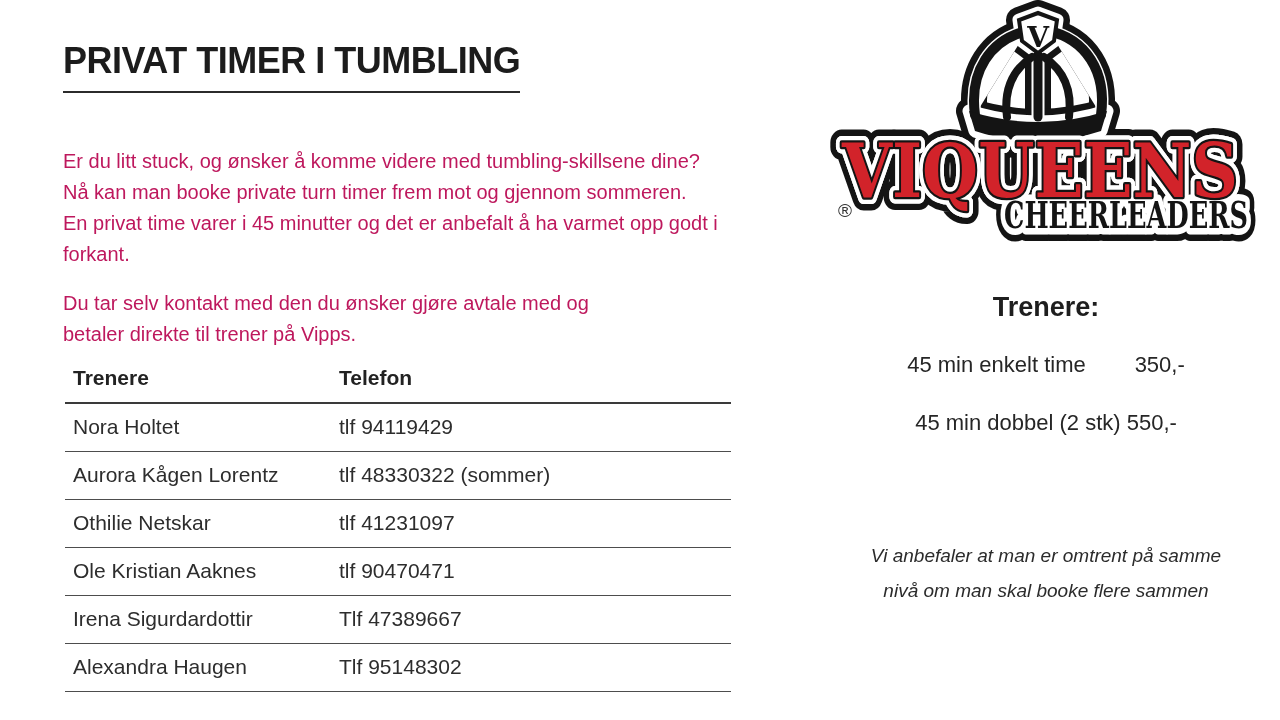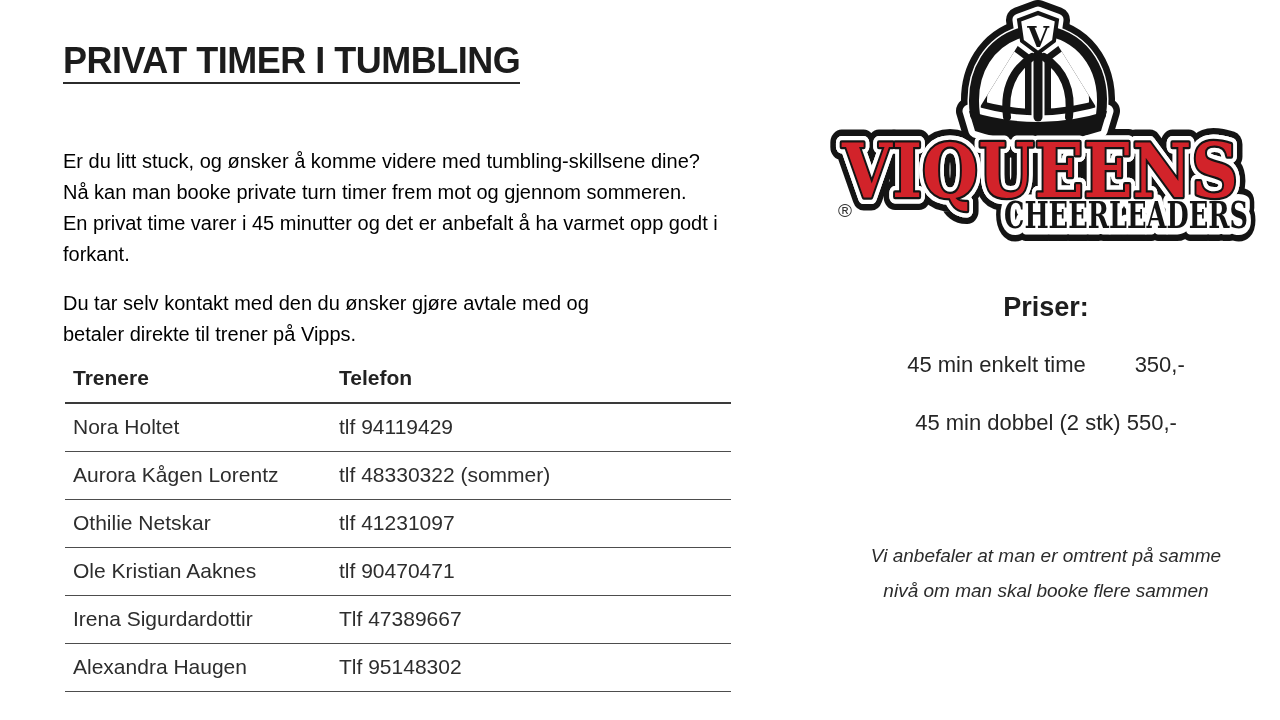--- a/index.html
+++ b/index.html
@@ -12,28 +12,29 @@
     overflow: hidden;
   }
   .abs { position: absolute; }
 
   
   .title {
     left: 63px; top: 40px;
     font-size: 36px; font-weight: 700; letter-spacing: -0.5px;
     color: #1c1c1c;
     display: inline-block;
+    padding-bottom: 9px;
     border-bottom: 2px solid #2b2b2b;
     white-space: nowrap;
   }
   .para {
     left: 63px; width: 775px;
     font-size: 20px; line-height: 31px;
     white-space: pre-line;
-    color: #000000;
+    color: #be185d;
   }
   .para1 { top: 146px; }
   .para2 { top: 288px; }
 
   table.trainers {
     position: absolute;
     left: 57px; top: 366px;
     width: 666px;
     border-collapse: collapse;
     font-size: 21px;
@@ -179,19 +180,19 @@
     <text class="logo-serif" x="207" y="186" font-size="74" text-anchor="middle" textLength="396" lengthAdjust="spacingAndGlyphs" fill="#ffffff" stroke="#ffffff" stroke-width="13" stroke-linejoin="round">VIQUEENS</text>
     <text class="logo-serif" x="207" y="186" font-size="74" text-anchor="middle" textLength="396" lengthAdjust="spacingAndGlyphs" stroke="#141414" stroke-width="4.5" paint-order="stroke" stroke-linejoin="round" fill="#d2232a">VIQUEENS</text>
 
     <text class="logo-serif" x="293" y="217" font-size="37" text-anchor="middle" textLength="244" lengthAdjust="spacingAndGlyphs" fill="#141414">CHEERLEADERS</text>
   </svg>
 </div>
 
 <span class="abs registered">®</span>
 
 <div class="abs prices">
-  <h2>Priser:</h2>
+  <h2>Trenere:</h2>
   <div class="price-line">45 min enkelt time&nbsp;&nbsp;&nbsp;&nbsp;&nbsp;&nbsp;&nbsp;&nbsp;350,-</div>
   <div class="price-line">45 min dobbel (2 stk) 550,-</div>
 </div>
 
 <p class="abs note">Vi anbefaler at man er omtrent på samme
 nivå om man skal booke flere sammen</p>
 
 </body></html>

